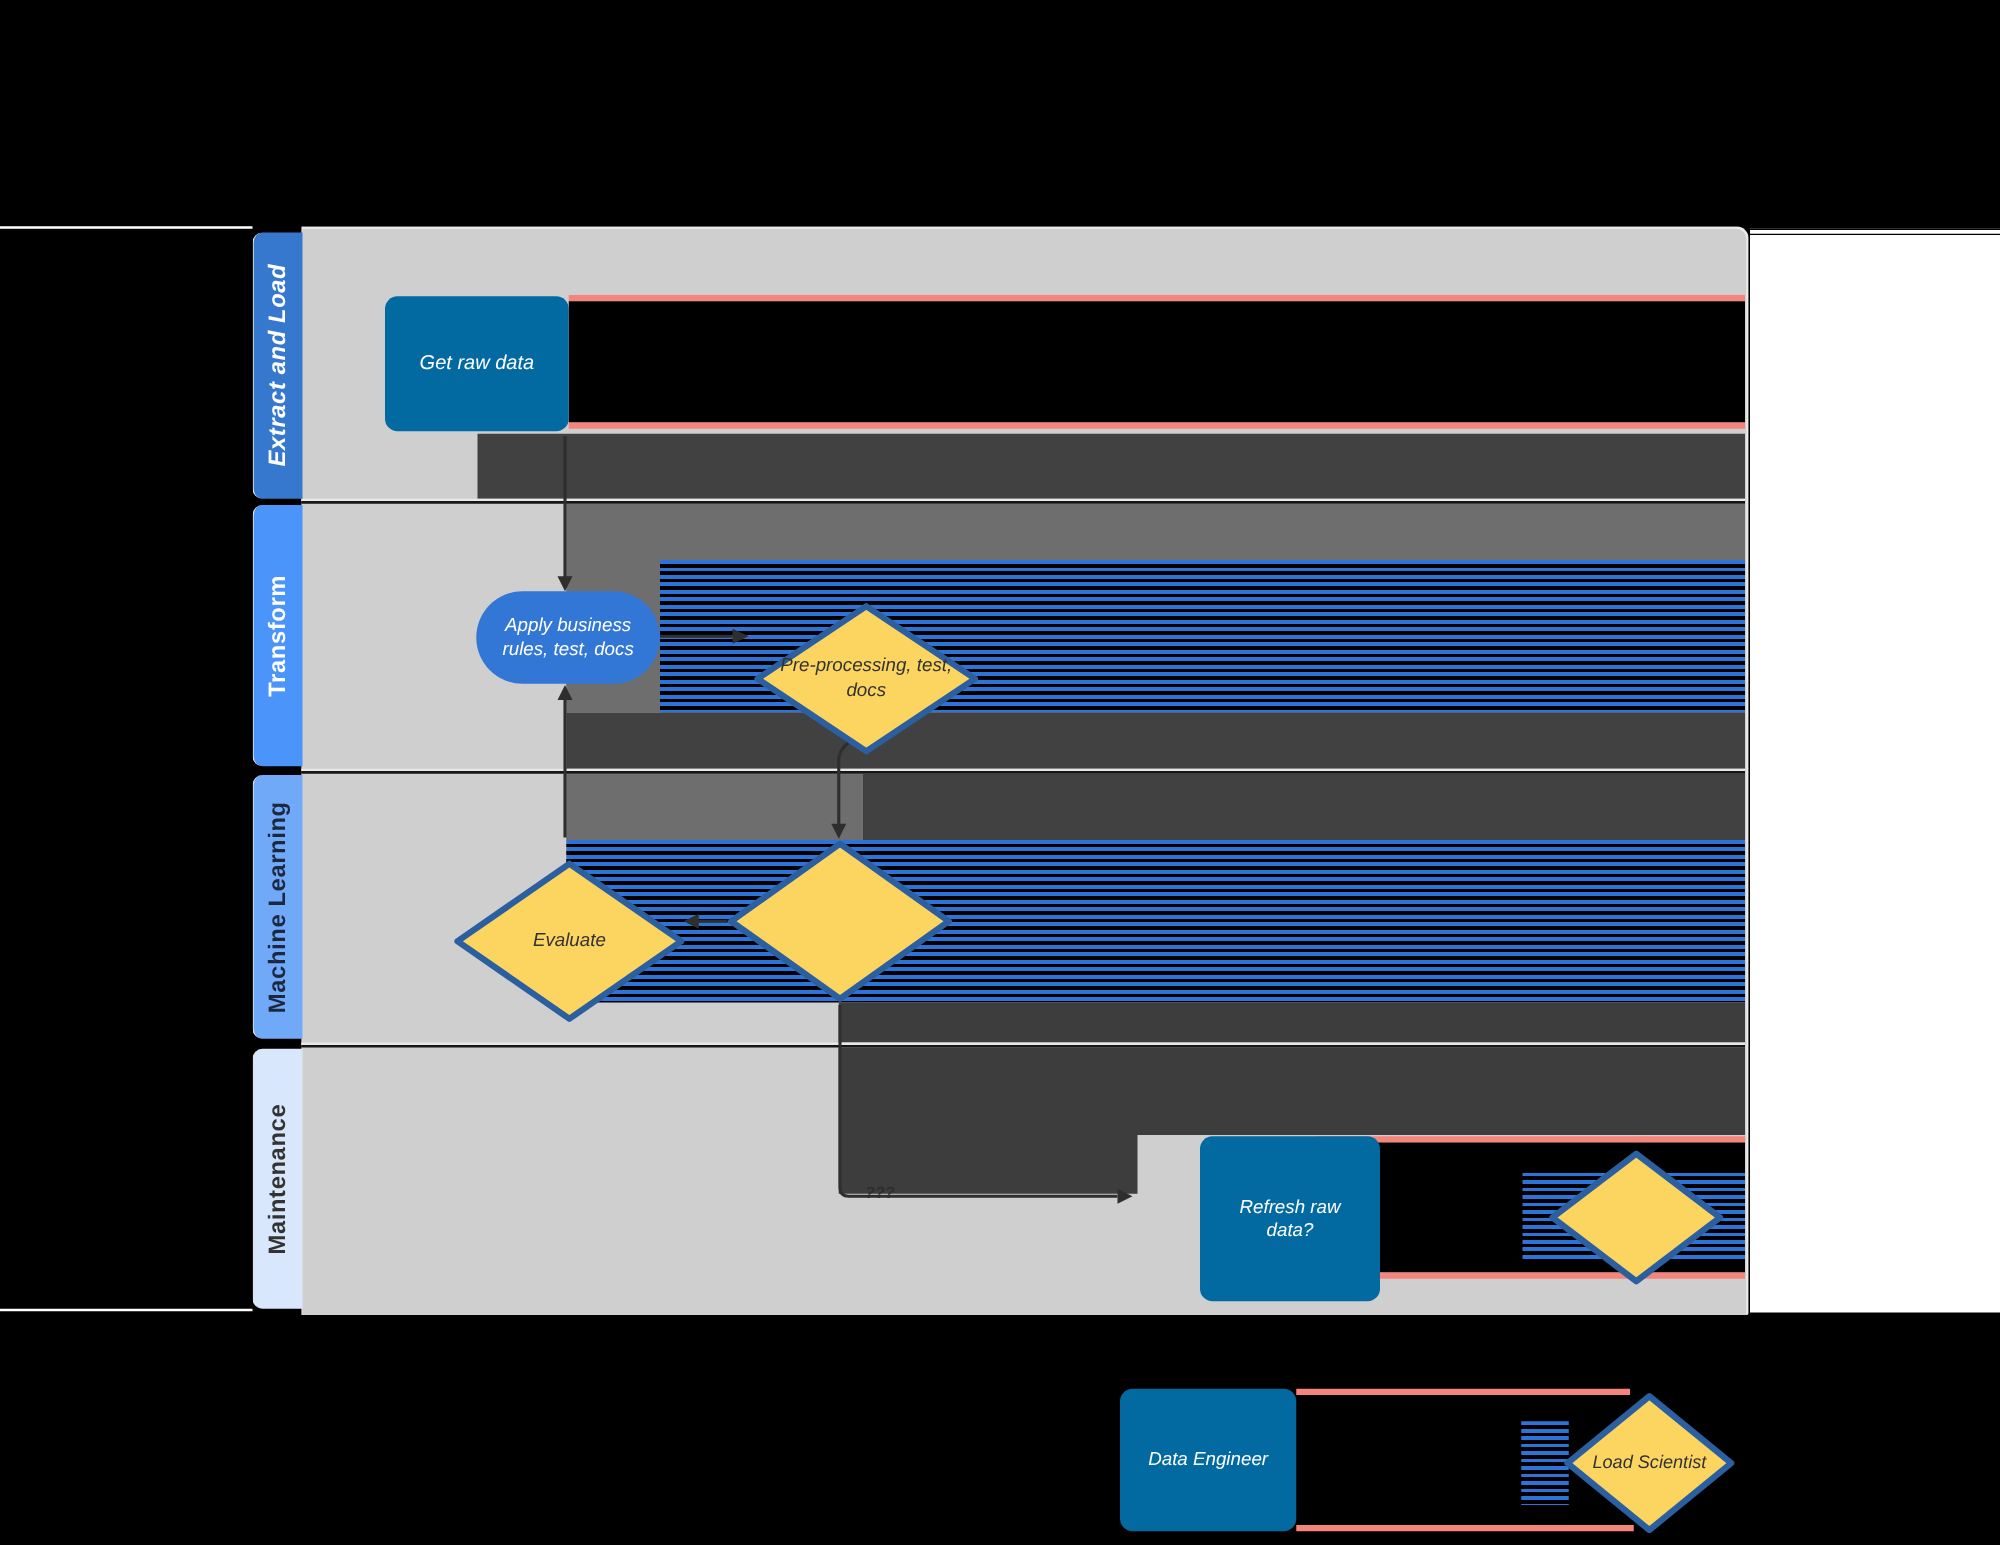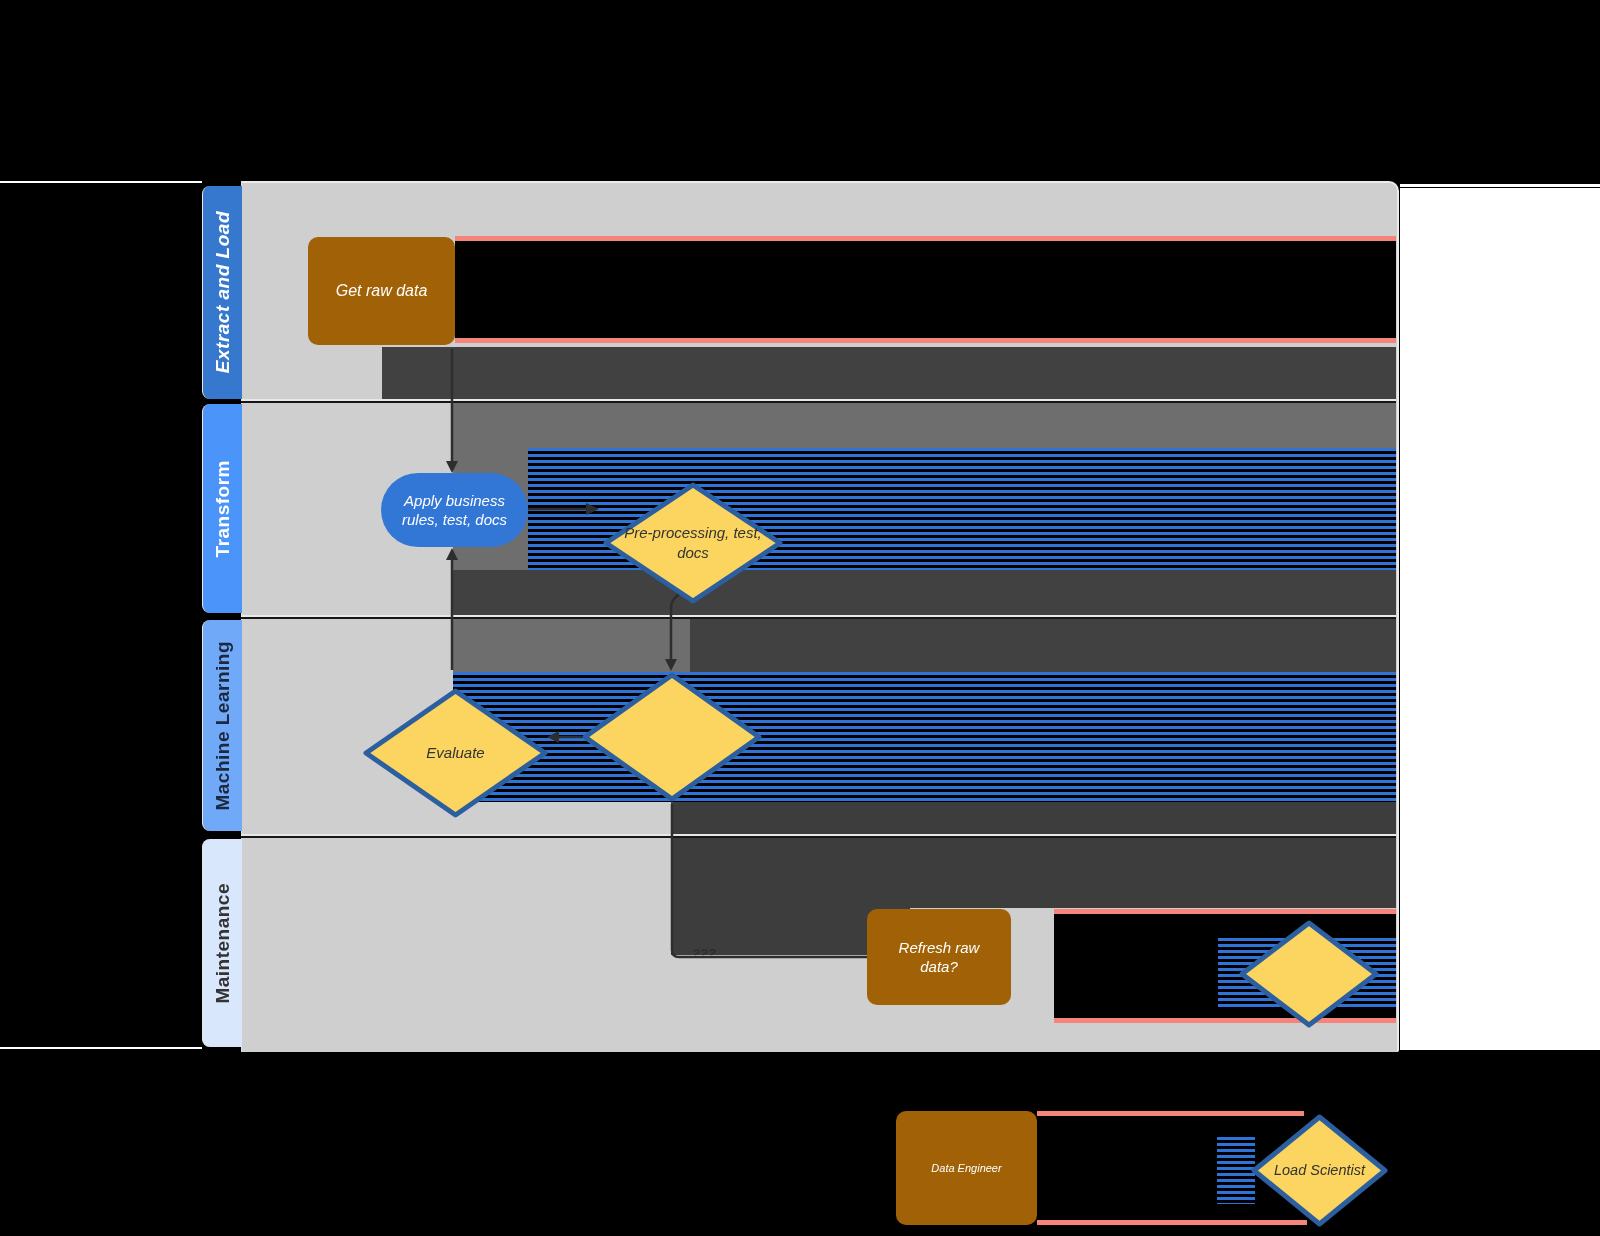--- a/index.html
+++ b/index.html
@@ -63,27 +63,27 @@
   #tab2{top:404px;height:209px;background:#4A94FA;}
   #tab2 .tab-label{color:#fff;}
   #tab3{top:620px;height:211px;background:#70A9F8;}
   #tab3 .tab-label{color:#1b2840;}
   #tab4{top:839px;height:208px;background:#D8E7FB;}
   #tab4 .tab-label{color:#333;}
 
   
   .node{display:flex;align-items:center;justify-content:center;text-align:center;
         font-style:italic;line-height:1.3;}
-  .rect-node{background:#a16207;border-radius:10px;color:#fff;font-size:16px;padding:0 14px;box-sizing:border-box;}
+  .rect-node{background:#0369a1;border-radius:10px;color:#fff;font-size:16px;padding:0 14px;box-sizing:border-box;}
   .pill-node{background:#3377D6;border-radius:40px;color:#fff;font-size:15px;padding:0 16px;box-sizing:border-box;}
   #node-get-raw{left:308px;top:237px;width:147px;height:108px;}
   #node-apply{left:381px;top:473px;width:147px;height:74px;}
-  #node-refresh{left:867px;top:909px;width:144px;height:96px;font-size:15px;}
+  #node-refresh{left:960px;top:909px;width:144px;height:132px;font-size:15px;}
   #node-addcol{left:1073px;top:932px;width:145px;height:76px;}
-  #leg-de{left:896px;top:1111px;width:141px;height:114px;font-size:11px;}
+  #leg-de{left:896px;top:1111px;width:141px;height:114px;font-size:15px;}
   #leg-ae{left:1074px;top:1130px;width:143px;height:81px;}
 
   
   .diamond{position:absolute;}
   .diamond svg{position:absolute;left:0;top:0;}
   .dtext{position:absolute;left:10%;top:10%;width:80%;height:80%;
          display:flex;align-items:center;justify-content:center;text-align:center;
          font-style:italic;font-size:15px;color:#333;line-height:1.3;}
   #dia-pre{left:603px;top:448px;width:180px;height:122px;margin-top:34px;}
   #dia-eval{left:363px;top:688px;width:185px;height:130px;}

